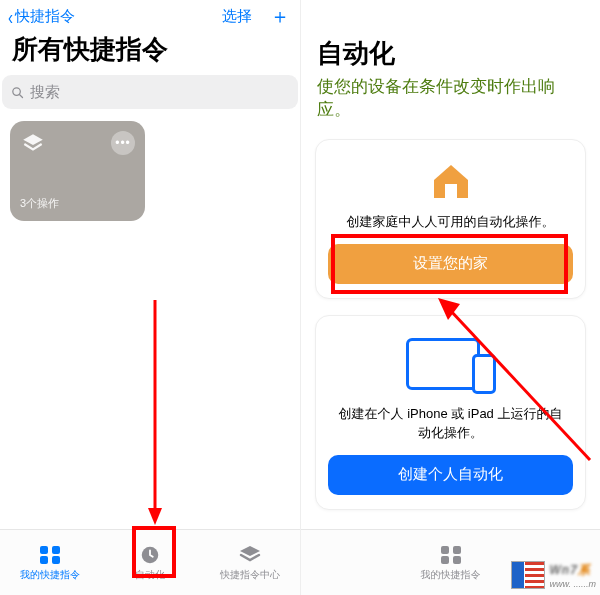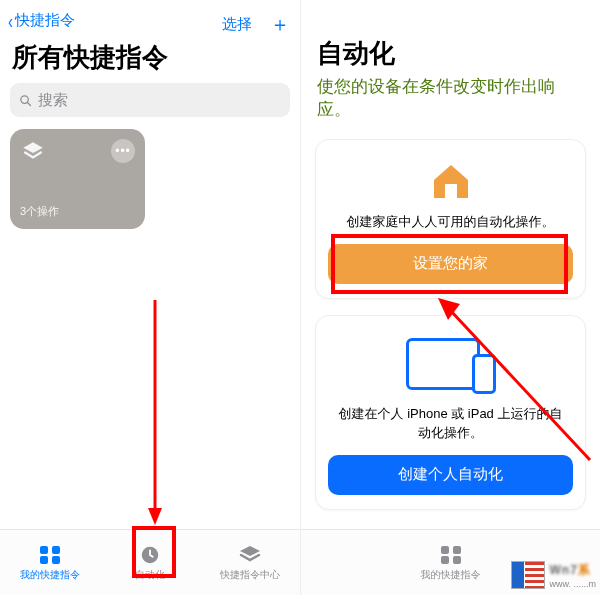--- a/index.html
+++ b/index.html
@@ -25,27 +25,27 @@
     
     .l-topbar {
       display: flex;
       align-items: center;
       justify-content: space-between;
       padding: 6px 10px 2px 8px;
       color: #007aff;
       font-size: 15px;
     }
     .l-back { display: flex; align-items: center; gap: 2px; }
-    .l-actions { display: flex; align-items: center; gap: 18px; margin-top: 8px; }
+    .l-actions { display: flex; align-items: center; gap: 18px; }
     .chev { display:inline-block; transform: scaleY(1.4); }
     .plus { font-size: 20px; font-weight: 400; line-height: 1; }
 
     .l-title { font-size: 26px; font-weight: 700; padding: 4px 12px 8px; }
     .search {
-      margin: 0 10px 12px;
+      margin: 0 2px 12px;
       background: rgba(120,120,128,.12);
       border-radius: 9px;
       height: 34px;
       display: flex;
       align-items: center;
       padding: 0 8px;
       color: #8e8e93;
       font-size: 15px;
     }
     .search svg { margin-right: 5px; flex: none; }
@@ -145,21 +145,21 @@
     }
     .hl-tab { left: 132px; top: 526px; width: 44px; height: 52px; }
     .hl-btn { left: 331px; top: 234px; width: 237px; height: 60px; }
 
     .arrow-svg { position: absolute; pointer-events: none; }
 
     
     .wm {
       position: absolute; right: 4px; bottom: 6px;
       display: flex; align-items: center; gap: 4px;
-      font-size: 12px; color: #666;
+      font-size: 12px; color: #666; font-style: italic;
     }
     .wm-flag {
       width: 34px; height: 28px;
       background: linear-gradient(90deg,#1e63c8 0 38%,#fff 38% 100%);
       border: 1px solid #aaa;
       position: relative;
     }
     .wm-flag::before {
       content:""; position:absolute; left:38%; right:0; top:0; bottom:0;
       background: repeating-linear-gradient(#d73c2c 0 3px, #fff 3px 6px);

